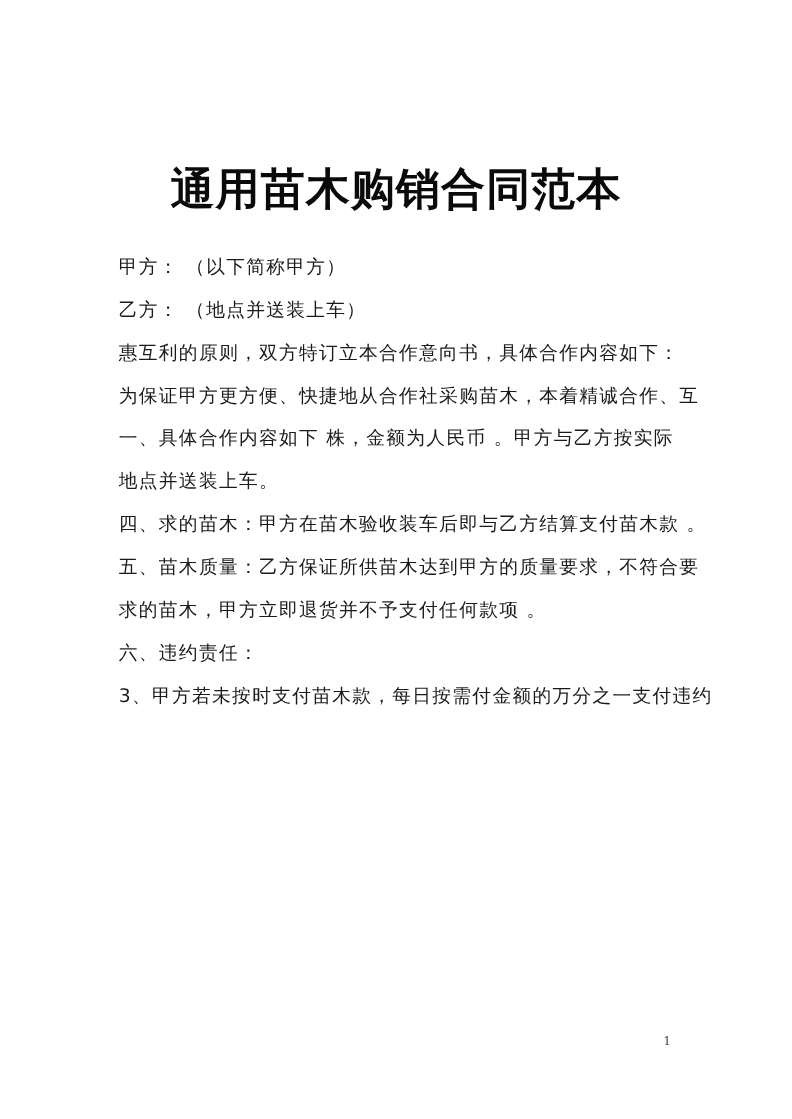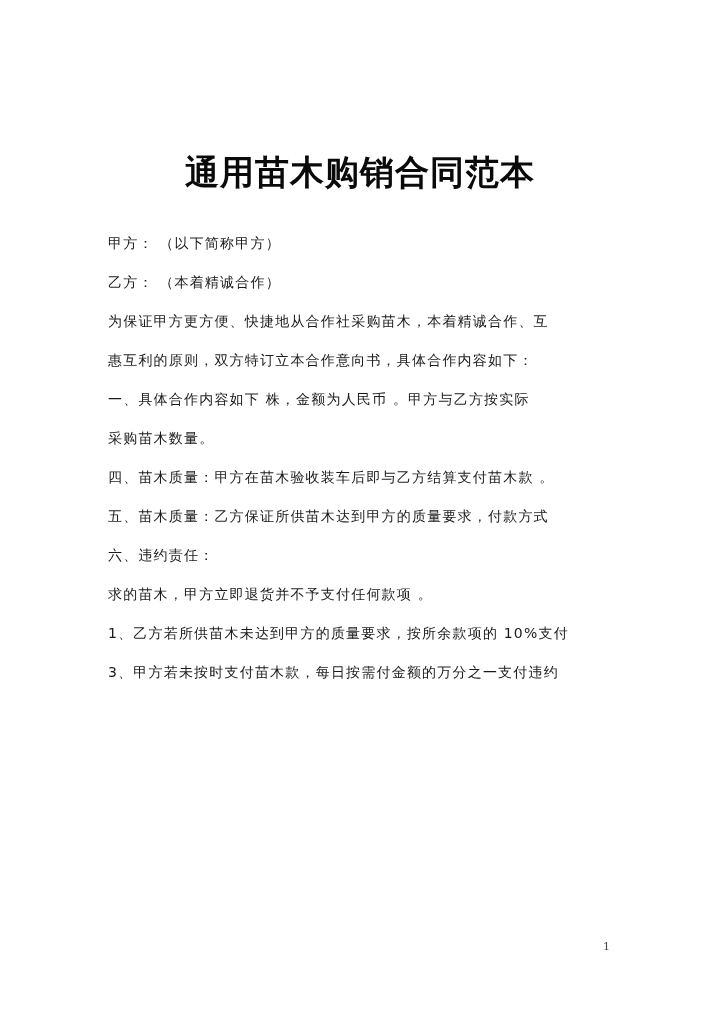--- a/index.html
+++ b/index.html
@@ -22,36 +22,36 @@
       width: 720px;
       height: 1017px;
       background: #ffffff;
     }
     .title {
       position: absolute;
       left: 0;
       top: 150px;
       width: 720px;
       text-align: center;
-      font-size: 34px;
+      font-size: 40px;
       font-weight: bold;
       letter-spacing: 1px;
       line-height: 44px;
       color: #0a0a0a;
     }
     .body-text {
       position: absolute;
       left: 108px;
       top: 228px;
       width: 520px;
     }
     .line {
       height: 39px;
       line-height: 30px;
-      font-size: 14px;
+      font-size: 17px;
       white-space: nowrap;
       letter-spacing: 1.2px;
       color: #1a1a1a;
     }
     .page-number {
       position: absolute;
       left: 603px;
       top: 940px;
       font-family: "DejaVu Serif", "Liberation Serif", serif;
       font-size: 11px;
@@ -59,27 +59,26 @@
     }
   </style>
 </head>
 <body>
 
 <div class="page">
   <div class="title">通用苗木购销合同范本</div>
 
   <div class="body-text">
     <div class="line">甲方：  （以下简称甲方）</div>
-    <div class="line">乙方：  （本着精诚合作）</div>
+    <div class="line">乙方：  （地点并送装上车）</div>
+    <div class="line">惠互利的原则，双方特订立本合作意向书，具体合作内容如下：</div>
     <div class="line">为保证甲方更方便、快捷地从合作社采购苗木，本着精诚合作、互</div>
-    <div class="line">惠互利的原则，双方特订立本合作意向书，具体合作内容如下：</div>
     <div class="line">一、具体合作内容如下  株，金额为人民币  。甲方与乙方按实际</div>
-    <div class="line">采购苗木数量。</div>
-    <div class="line">四、苗木质量：甲方在苗木验收装车后即与乙方结算支付苗木款 。</div>
-    <div class="line">五、苗木质量：乙方保证所供苗木达到甲方的质量要求，付款方式</div>
+    <div class="line">地点并送装上车。</div>
+    <div class="line">四、求的苗木：甲方在苗木验收装车后即与乙方结算支付苗木款 。</div>
+    <div class="line">五、苗木质量：乙方保证所供苗木达到甲方的质量要求，不符合要</div>
+    <div class="line">求的苗木，甲方立即退货并不予支付任何款项 。</div>
     <div class="line">六、违约责任：</div>
-    <div class="line">求的苗木，甲方立即退货并不予支付任何款项 。</div>
-    <div class="line">1、乙方若所供苗木未达到甲方的质量要求，按所余款项的 10%支付</div>
     <div class="line">3、甲方若未按时支付苗木款，每日按需付金额的万分之一支付违约</div>
   </div>
 
   <div class="page-number">1</div>
 </div>
 
 </body></html>

